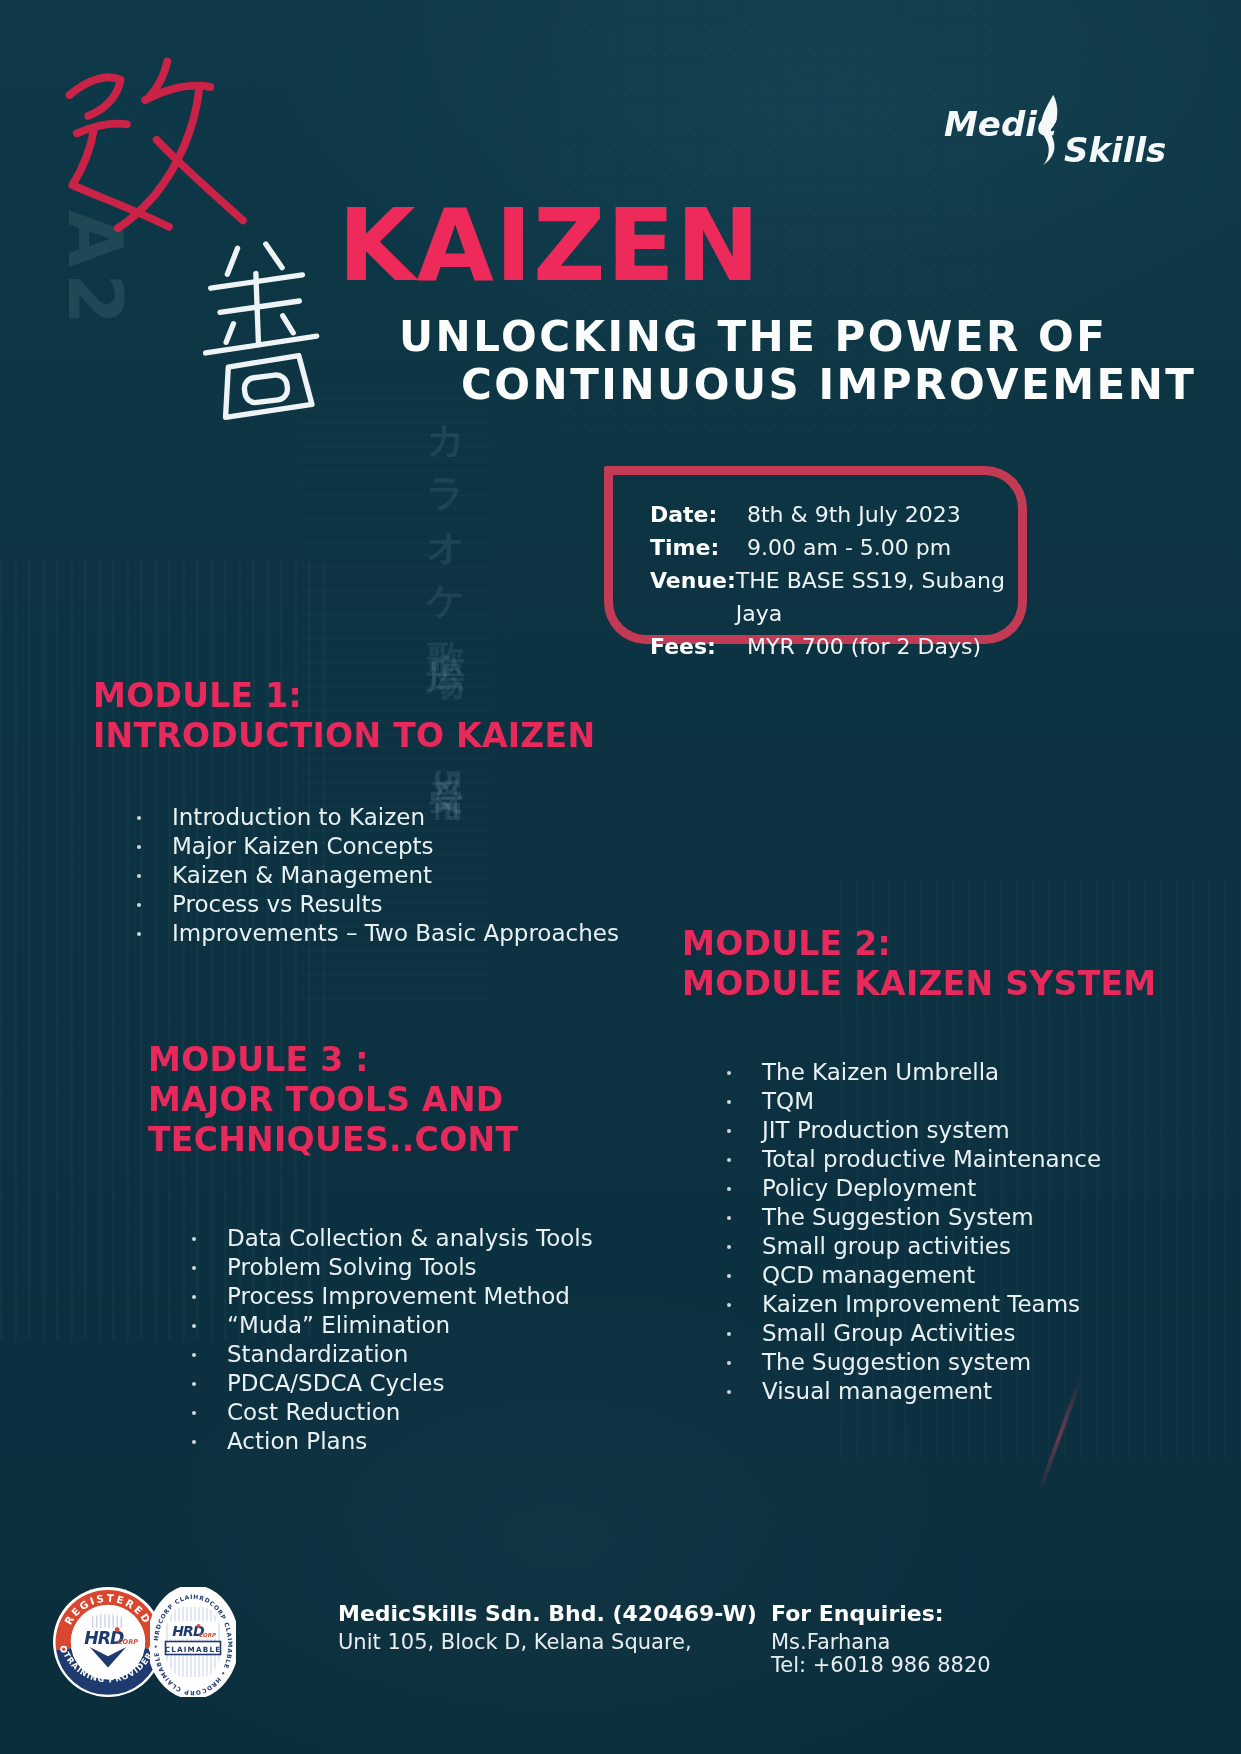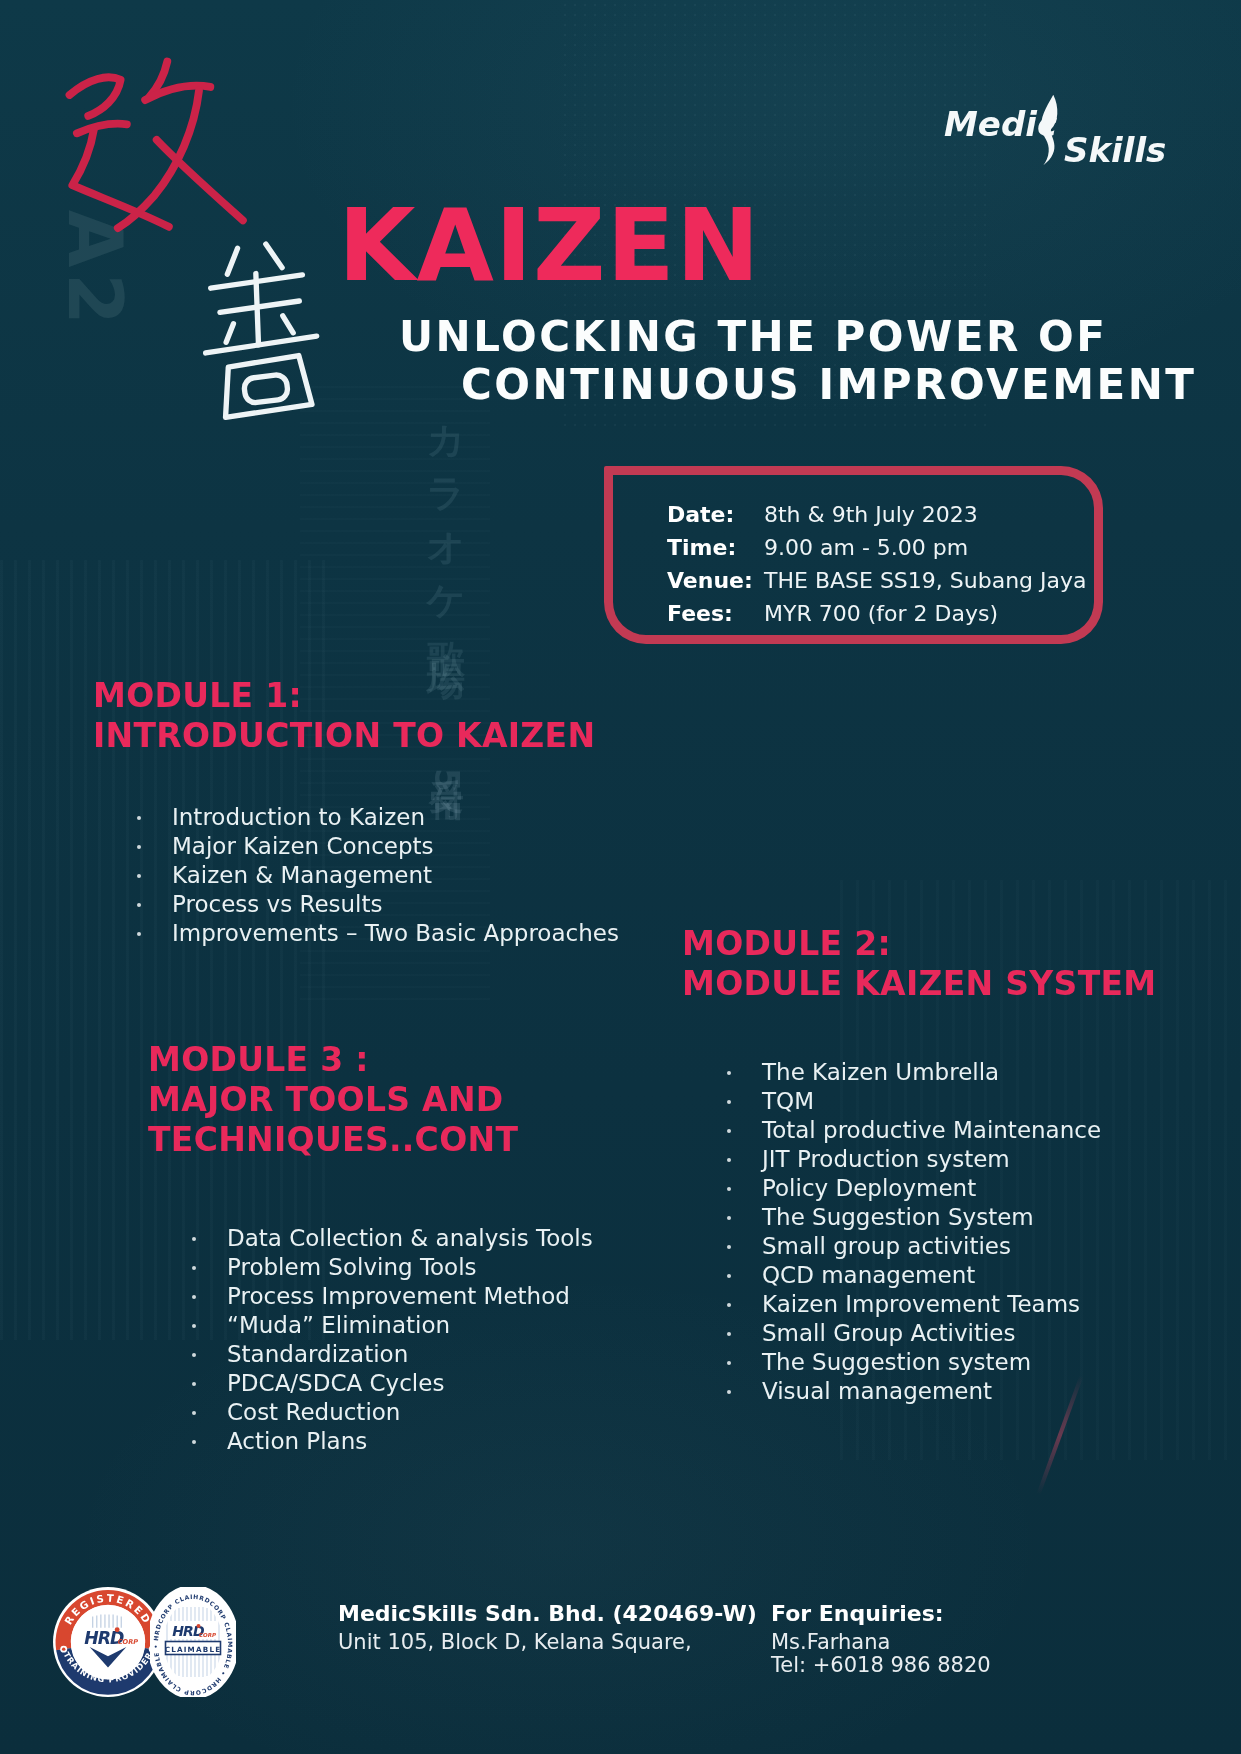--- a/index.html
+++ b/index.html
@@ -42,22 +42,22 @@
   .logo-medic{left:16px;top:18px;}
   .logo-skills{left:136px;top:44px;}
   .logo-flame{position:absolute;left:110px;top:4px;width:26px;height:80px;}
   .logo-flame path{fill:#f4f8f9;}
   
   .title{left:323px;top:176px;margin:15px;font-size:100px;font-weight:bold;color:#EE2A5B;letter-spacing:1px;line-height:1.1;}
   .sub{font-size:42px;font-weight:bold;color:#fbfdfd;letter-spacing:2.5px;}
   .sub1{left:399px;top:312px;}
   .sub2{left:421px;top:360px;margin-left:40px;}
   
-  .info-box{left:604px;top:466px;width:499px;height:178px;border:9px solid #C23A53;
-    border-radius:2px 42px 42px 42px;box-sizing:border-box;padding:23px 0 0 54px;}
+  .info-box{left:604px;top:466px;width:423px;height:178px;border:9px solid #C23A53;
+    border-radius:2px 42px 42px 42px;box-sizing:border-box;padding:23px 0 0 37px;}
   .irow{display:flex;line-height:33px;font-size:22px;}
   .ilbl{width:97px;font-weight:bold;color:#ffffff;}
   .ival{color:#eef4f6;}
   
   .mod-head{color:#E8295B;font-size:33px;font-weight:bold;line-height:40px;letter-spacing:.3px;}
   .mh1{left:93px;top:676px;}
   .mh2{left:682px;top:924px;}
   .mh3{left:148px;top:1040px;}
   .blist{margin:0;padding:0;list-style:none;font-size:23px;color:#e9f1f3;}
   .blist li{position:relative;height:29px;line-height:29px;white-space:nowrap;}
@@ -154,22 +154,22 @@
     <li>Improvements – Two Basic Approaches</li>
   </ul>
 
   <div class="abs mod-head mh2">
     <div>MODULE 2:</div>
     <div>MODULE KAIZEN SYSTEM</div>
   </div>
   <ul class="abs blist list2">
     <li>The Kaizen Umbrella</li>
     <li>TQM</li>
+    <li>JIT Production system</li>
     <li>Total productive Maintenance</li>
-    <li>JIT Production system</li>
     <li>Policy Deployment</li>
     <li>The Suggestion System</li>
     <li>Small group activities</li>
     <li>QCD management</li>
     <li>Kaizen Improvement Teams</li>
     <li>Small Group Activities</li>
     <li>The Suggestion system</li>
     <li>Visual management</li>
   </ul>
 

